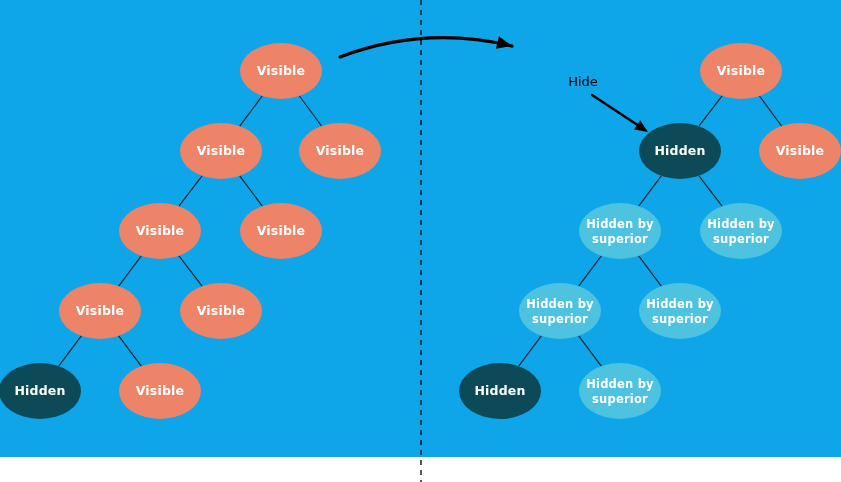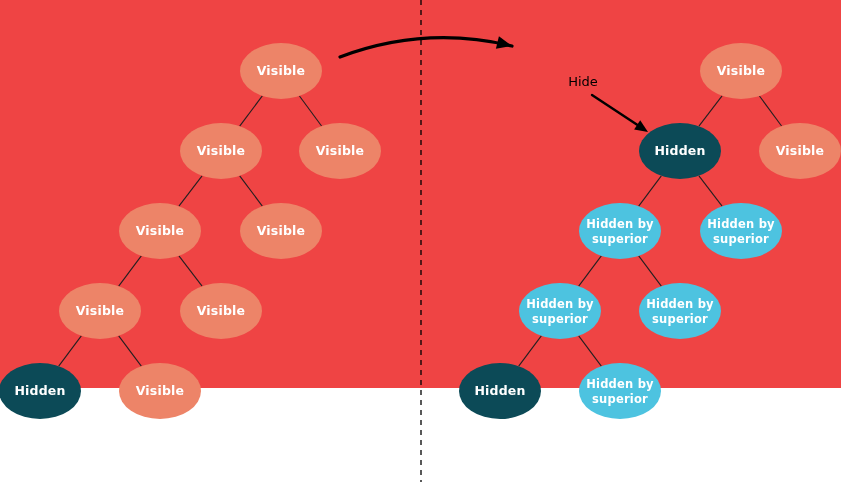--- a/index.html
+++ b/index.html
@@ -9,22 +9,22 @@
   }
   body {
     width: 841px;
     height: 482px;
     overflow: hidden;
     font-family: "DejaVu Sans", "Liberation Sans", sans-serif;
   }
   #canvas {
     position: relative;
     width: 841px;
-    height: 388px;
-    background: #ef4444;
+    height: 457px;
+    background: #0ea5e9;
   }
   svg#diagram {
     position: absolute;
     top: 0;
     left: 0;
     width: 841px;
     height: 482px;
     display: block;
   }
   .node-label {

